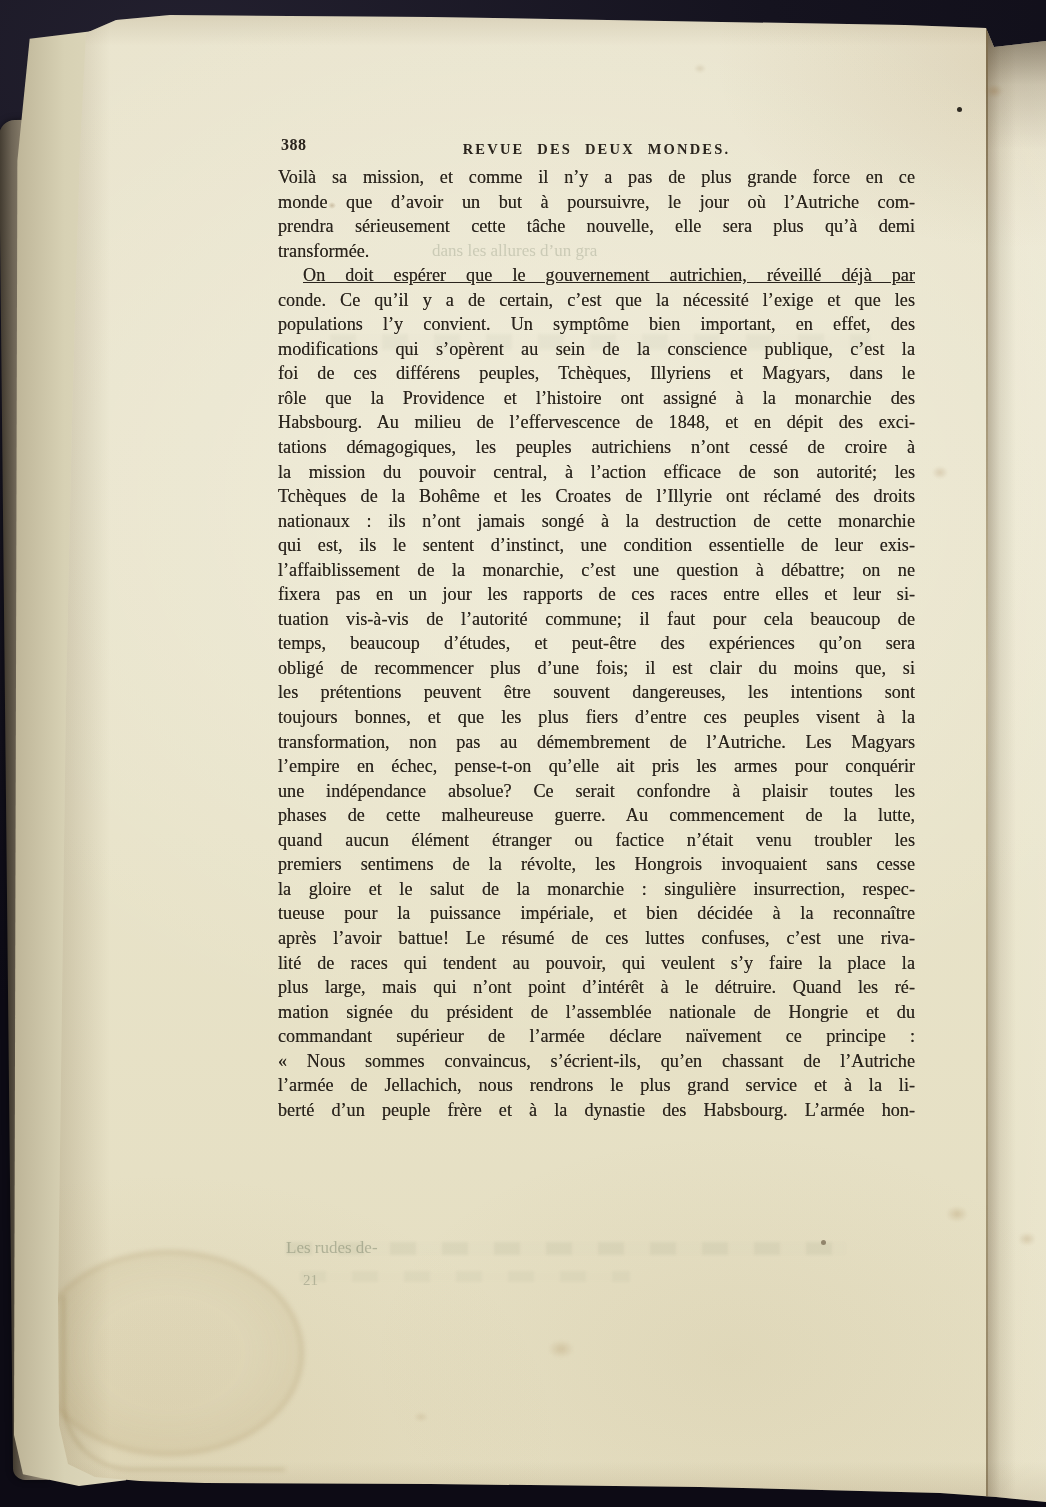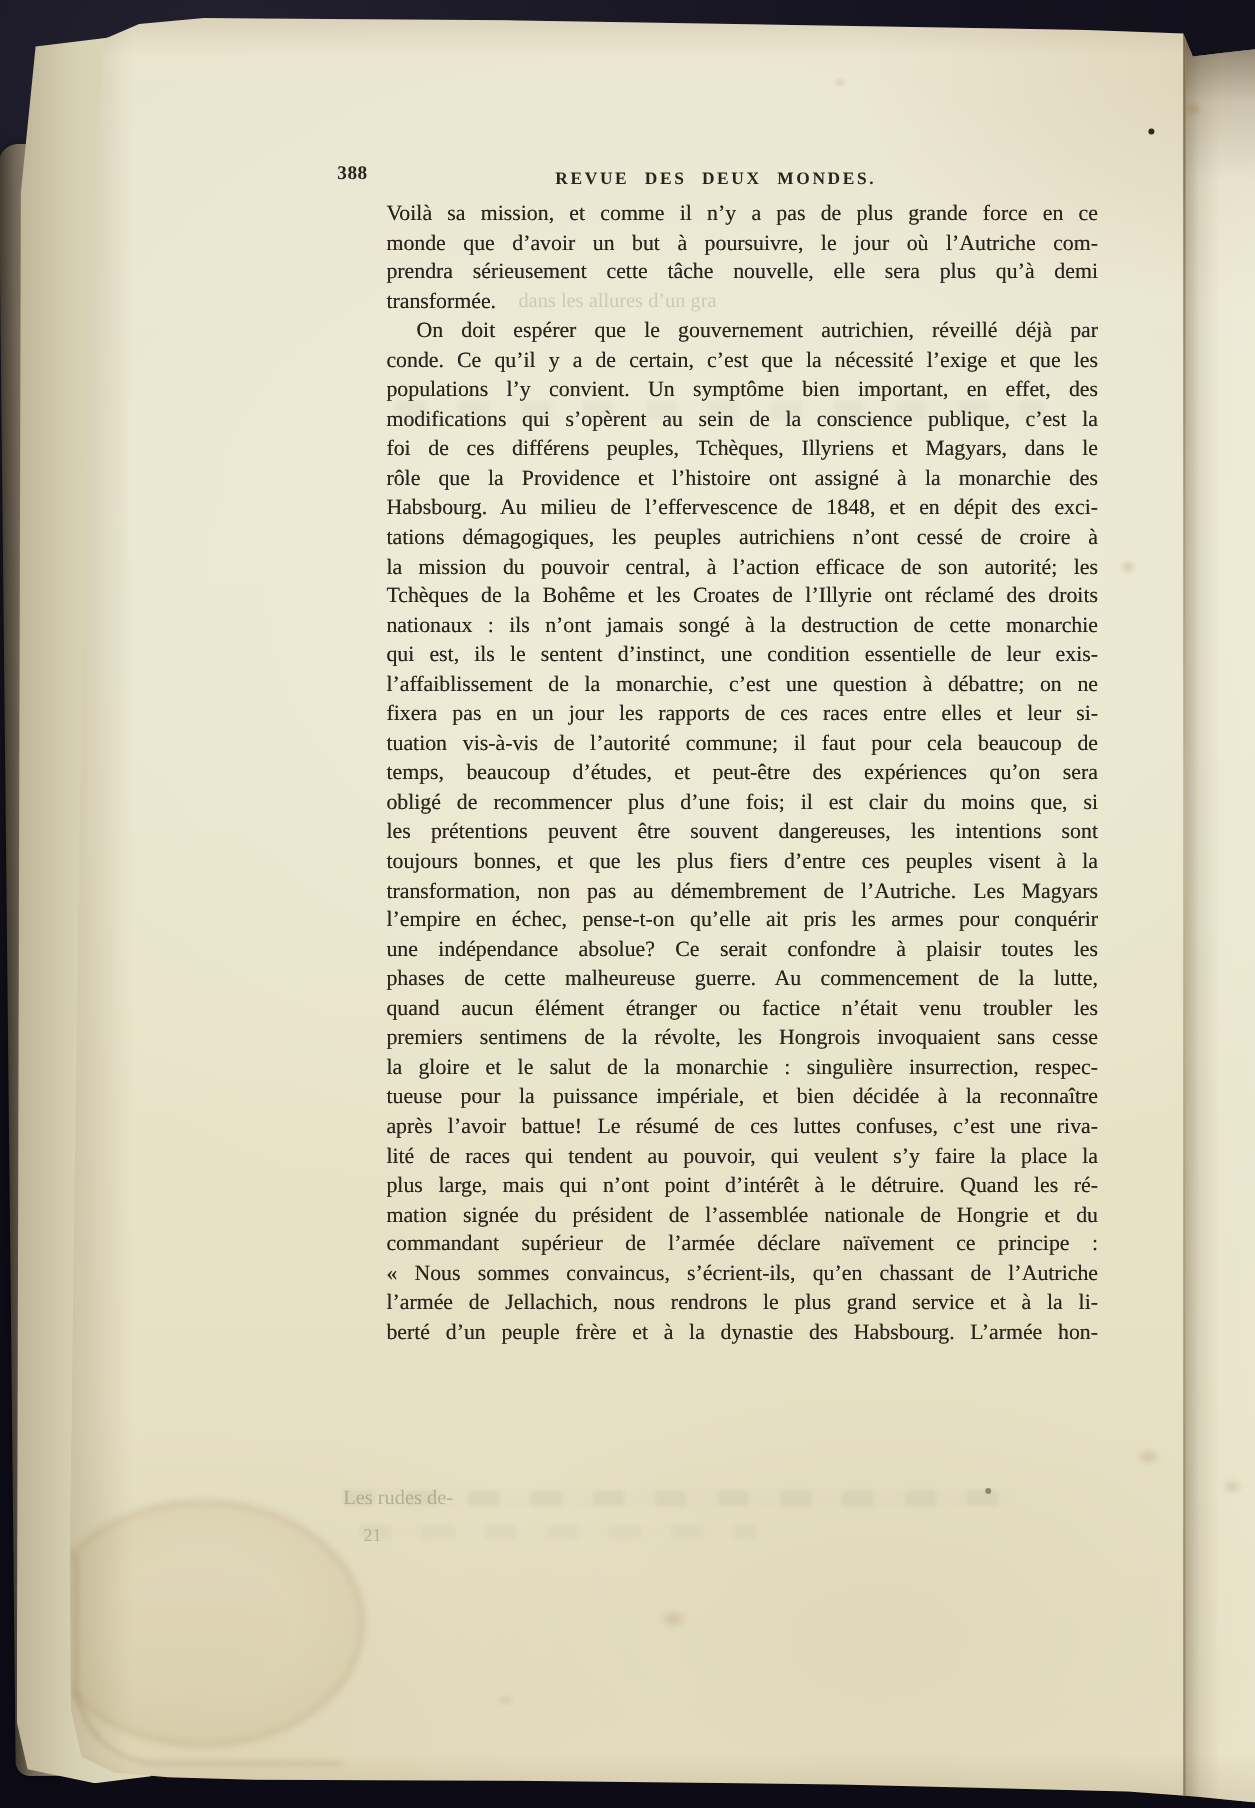--- a/index.html
+++ b/index.html
@@ -94,23 +94,22 @@
     position:absolute;left:278px;top:141px;width:637px;text-align:center;
     font-size:14.5px;font-weight:bold;letter-spacing:2.2px;word-spacing:7px;color:var(--ink);
   }
 
   
   .text-block{position:absolute;left:278px;top:165px;width:637px;}
   .line{
     font-size:18.2px;line-height:24.56px;height:24.56px;overflow:hidden;
     text-align:justify;text-align-last:justify;color:var(--ink);
     text-shadow:0 0 0.5px rgba(42,36,28,0.65);
-    margin-left:44px;
   }
-  .line.indent{padding-left:25px;box-sizing:border-box;}
+  .line.indent{padding-left:25px;box-sizing:border-box;text-decoration:underline;}
   .line.par-end{text-align-last:left;}
 
   
   .ghost{position:absolute;color:rgba(104,116,94,0.36);filter:blur(0.6px);font-size:17px;}
   .g1{left:432px;top:241px;width:470px;color:rgba(104,116,94,0.26);}
   .g2{left:286px;top:1238px;width:628px;text-align:left;color:rgba(104,116,94,0.42);}
   .g3{left:303px;top:1272px;font-size:15px;color:rgba(104,116,94,0.38);}
   .smudge{position:absolute;filter:blur(1.6px);
     background:repeating-linear-gradient(90deg, rgba(108,120,96,0.13) 0 26px, rgba(108,120,96,0.02) 26px 52px);}
   .sm1{left:330px;top:334px;width:540px;height:16px;opacity:0.45;}

